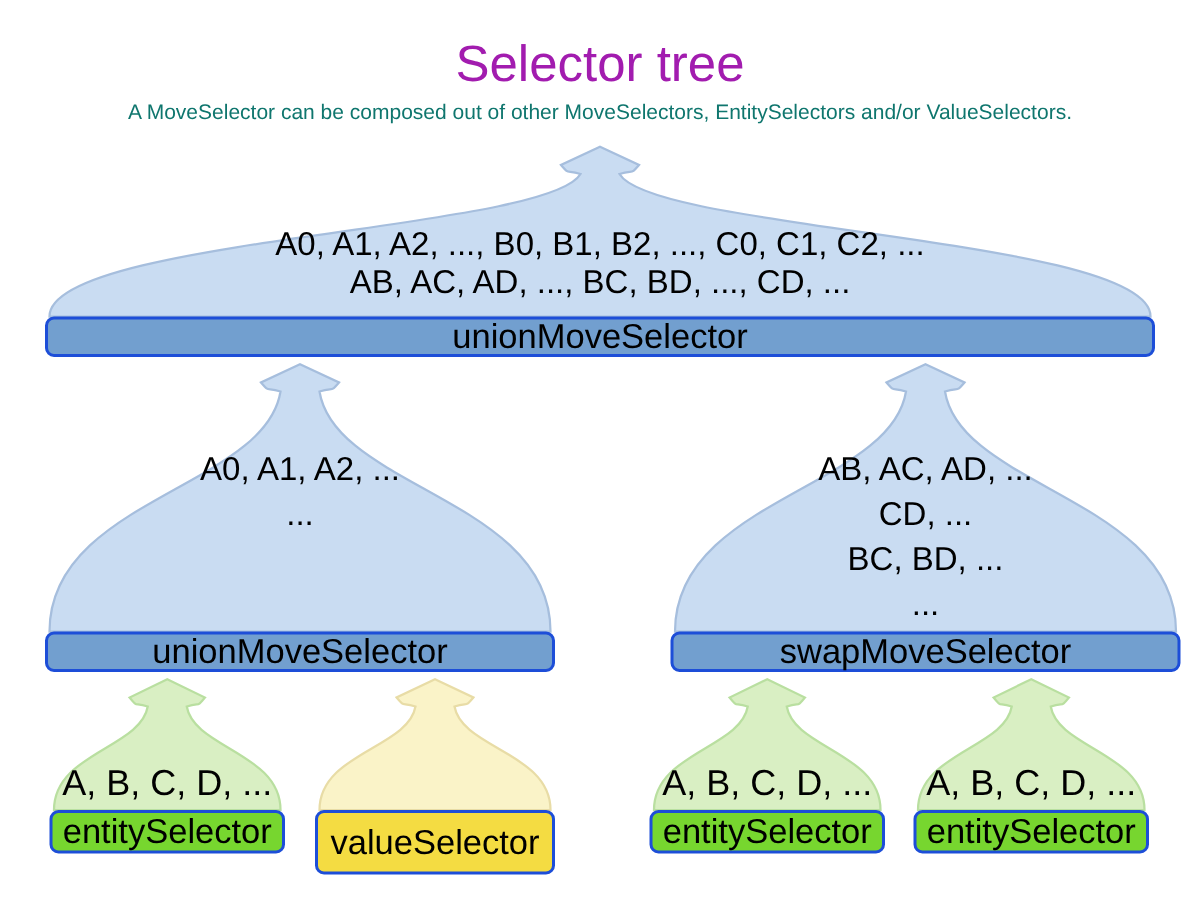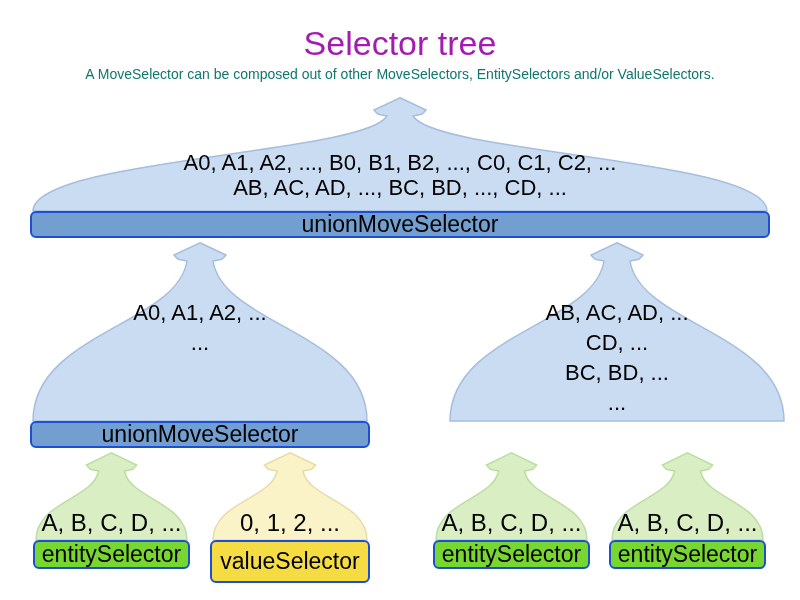--- a/index.html
+++ b/index.html
@@ -61,39 +61,39 @@
       <div class="funnel" style="left: 447px; top: 242px; width: 340px; height: 206px;">
         <svg width="340" height="179" viewBox="0 0 340 179">
           <path d="M 170 0.8 L 196 13 C 190 20 193 16 183 19 C 193.2 83 337 91 337 179 L 3 179 C 3 91 146.8 83 157 19 C 147 16 150 20 144 13 Z" fill="#c9dcf2" stroke="#a6bedd" stroke-width="1.5"></path>
         </svg>
         <div class="dome-text" style="top: 56px; font-size: 22px; line-height: 30px;">
           <div>AB, AC, AD, ...</div>
           <div>CD, ...</div>
           <div>BC, BD, ...</div>
           <div>...</div>
         </div>
+        <div class="fbox" style="top: 179px; height: 27px; background: rgb(114, 159, 207);">
+          <span>swapMoveSelector</span>
+        </div>
       </div>
       <div class="funnel" style="left: 33px; top: 452px; width: 157px; height: 117px;">
         <svg width="157" height="88" viewBox="0 0 157 88">
           <path d="M 78.5 0.8 L 103.62 13 C 97.62 20 101.5 16 91.5 19 C 96.21 46.6 154 50.05 154 88 L 3 88 C 3 50.05 60.79 46.6 65.5 19 C 55.5 16 59.379999999999995 20 53.379999999999995 13 Z" fill="#d9efc3" stroke="#b9dfa0" stroke-width="1.5"></path>
         </svg>
         <div class="dome-text" style="top: 58px; font-size: 24px; line-height: 26px;">
           <div>A, B, C, D, ...</div>
         </div>
         <div class="fbox" style="top: 88px; height: 29px; background: rgb(119, 214, 47);">
           <span>entitySelector</span>
         </div>
       </div>
       <div class="funnel" style="left: 210px; top: 452px; width: 160px; height: 117px;">
         <svg width="160" height="88" viewBox="0 0 160 88">
           <path d="M 80 0.8 L 105.6 13 C 99.6 20 103 16 93 19 C 97.8 46.6 157 50.05 157 88 L 3 88 C 3 50.05 62.2 46.6 67 19 C 57 16 60.4 20 54.4 13 Z" fill="#faf3c8" stroke="#e8dca6" stroke-width="1.5"></path>
         </svg>
-        <div class="dome-text" style="top: 58px; font-size: 24px; line-height: 26px;">
-          <div>0, 1, 2, ...</div>
-        </div>
         <div class="fbox" style="top: 88px; height: 43px; background: rgb(244, 220, 66);">
           <span>valueSelector</span>
         </div>
       </div>
       <div class="funnel" style="left: 433px; top: 452px; width: 157px; height: 117px;">
         <svg width="157" height="88" viewBox="0 0 157 88">
           <path d="M 78.5 0.8 L 103.62 13 C 97.62 20 101.5 16 91.5 19 C 96.21 46.6 154 50.05 154 88 L 3 88 C 3 50.05 60.79 46.6 65.5 19 C 55.5 16 59.379999999999995 20 53.379999999999995 13 Z" fill="#d9efc3" stroke="#b9dfa0" stroke-width="1.5"></path>
         </svg>
         <div class="dome-text" style="top: 58px; font-size: 24px; line-height: 26px;">
           <div>A, B, C, D, ...</div>

